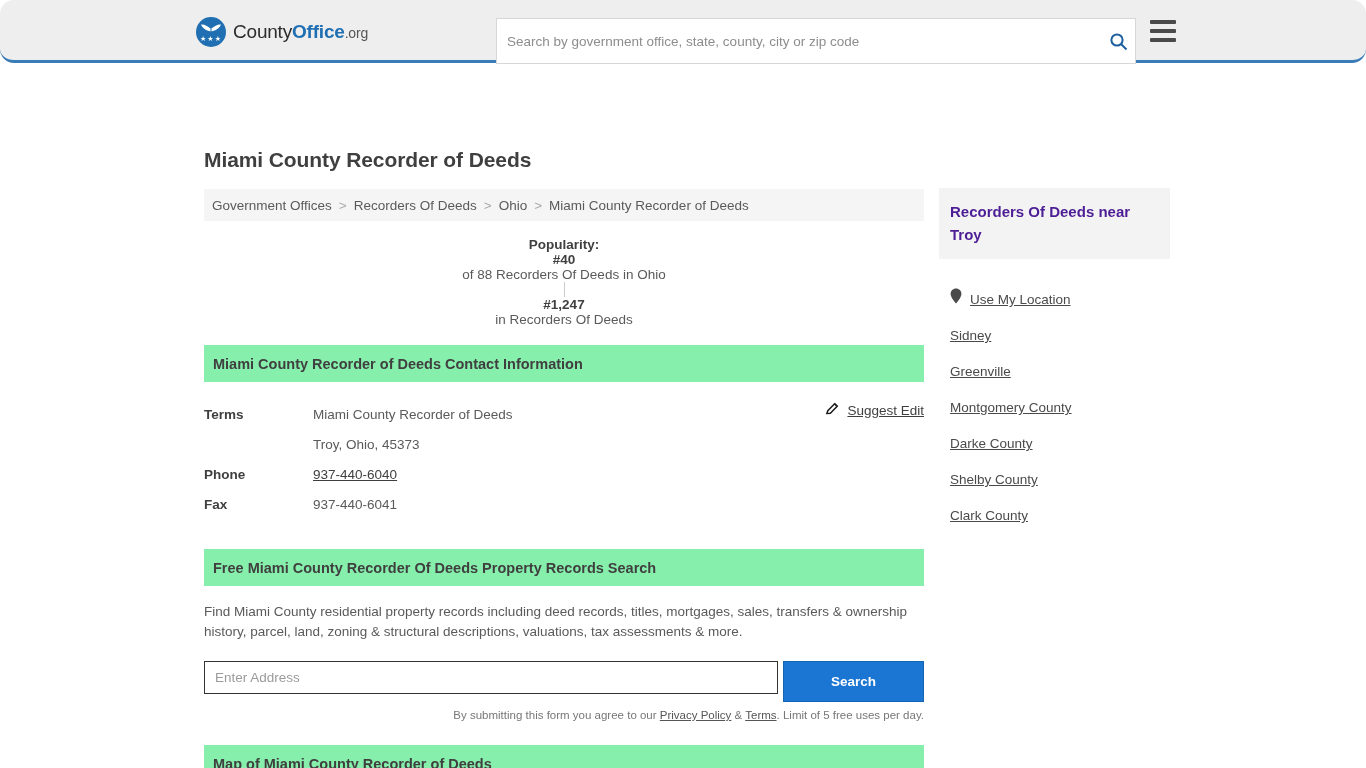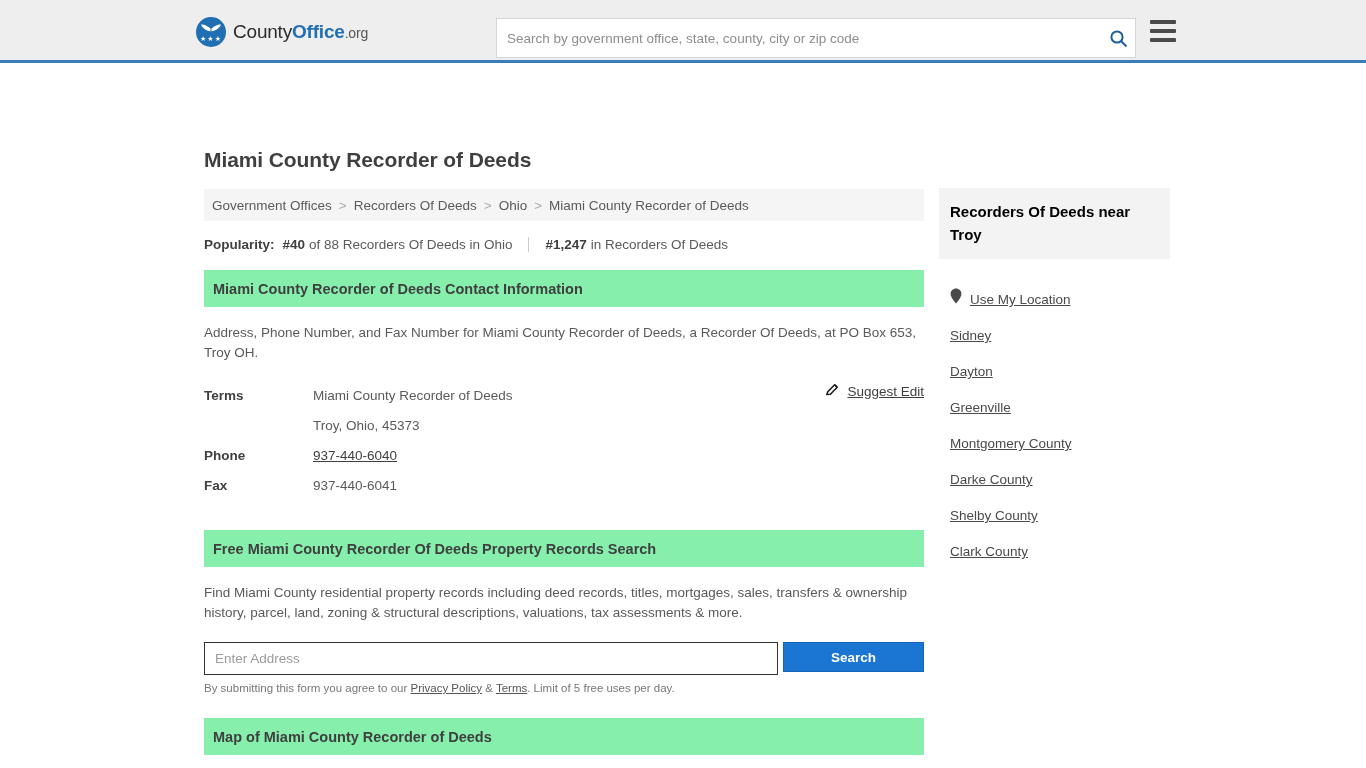--- a/index.html
+++ b/index.html
@@ -13,20 +13,21 @@
   }
 
   
   .header {
     height: 63px;
     background: #eeeeee;
     border-bottom: 3px solid #3a7cb8;
     display: flex;
     align-items: center;
     position: relative;
+    border-radius: 14px;
   }
   .logo-wrap {
     position: absolute;
     left: 196px; top: 17px;
     display: flex; align-items: center; gap: 7px;
   }
   .logo-mark {
     width: 30px; height: 30px; border-radius: 50%;
     background: #1f6fb2;
     position: relative; flex: none;
@@ -45,21 +46,21 @@
   .logo-text {
     font-size: 19px; color: #2c2c2c; letter-spacing: -0.2px;
     font-family: "Liberation Sans", sans-serif;
   }
   .logo-text .b { color: #1f6fb2; font-weight: bold; }
   .logo-text .n { font-weight: normal; }
   .logo-text .org { font-size: 14px; color: #555; }
 
   .search-box {
     position: absolute; left: 496px; top: 18px;
-    width: 640px; height: 40px;
+    width: 640px; height: 46px;
     background: #ffffff;
     border: 1px solid #d6d6d6;
     display: flex; align-items: center;
   }
   .search-box input {
     border: 0; outline: 0; background: transparent;
     flex: 1; height: 100%;
     padding: 0 10px;
     font-size: 13.5px;
     color: #555;
@@ -99,20 +100,21 @@
   }
   .breadcrumb a { color: #5a5a5a; text-decoration: none; }
   .breadcrumb .sep { color: #aaaaaa; margin: 0 7px; }
   .breadcrumb .cur { color: #5a5a5a; }
 
   .popularity {
     margin-top: 16px;
     font-size: 13.5px;
     display: flex; align-items: center;
     color: #5a5a5a;
+    flex-direction: column;
   }
   .popularity b { color: #3f3f3f; }
   .pop-sep {
     display: inline-block; width: 1px; height: 15px;
     background: #cccccc; margin: 0 16px;
   }
 
   .sec-head {
     background: #86efac;
     height: 37px;
@@ -146,41 +148,42 @@
     width: 575px; height: 33px;
     border: 1px solid #333333;
     padding: 0 10px;
     font-size: 13.5px; color: #555;
     outline: none;
     font-family: "Liberation Sans", sans-serif;
     background: #fff;
   }
   .addr-input::placeholder { color: #9b9b9b; }
   .search-btn {
-    width: 141px; height: 30px;
+    width: 141px; height: 41px;
     background: #1a76d2;
     border: 1px solid #1565b5;
     color: #ffffff; font-weight: bold; font-size: 13.5px;
     cursor: pointer;
     font-family: "Liberation Sans", sans-serif;
   }
   .disclaimer {
     margin-top: 7px;
+    text-align: right;
     font-size: 11.5px; color: #777777;
   }
   .disclaimer a { color: #555; text-decoration: underline; }
 
   
   .sidebar {
     position: absolute; left: 939px; top: 125px; width: 231px;
   }
   .side-head {
     background: #f3f3f3;
     padding: 12px 11px 13px 11px;
-    font-size: 15px; font-weight: bold; color: #000000;
+    font-size: 15px; font-weight: bold; color: #4c1d95;
     line-height: 23px;
   }
   .side-list { margin-top: 12px; }
   .side-item {
     height: 36px; display: flex; align-items: flex-end; gap: 8px;
     padding-left: 11px;
     font-size: 13.5px;
   }
   .side-item a { color: #4a4a4a; text-decoration: underline; }
   .pin { flex: none; }
@@ -240,21 +243,20 @@
       <b>#40</b>
       <span style="width:4px"></span>
       <span>of 88 Recorders Of Deeds in Ohio</span>
       <span class="pop-sep"></span>
       <b>#1,247</b>
       <span style="width:4px"></span>
       <span>in Recorders Of Deeds</span>
     </div>
 
     <div class="sec-head" style="margin-top:18px">Miami County Recorder of Deeds Contact Information</div>
-    <div class="sec-desc">Address, Phone Number, and Fax Number for Miami County Recorder of Deeds, a Recorder Of Deeds, at PO Box 653, Troy OH.</div>
 
     <div class="ctable">
       <div class="suggest">
         <span>
           <svg width="15" height="15" viewBox="0 0 16 16" xmlns="http://www.w3.org/2000/svg">
             <path d="M2 13.2 L3 10.3 L10.3 3 L13 5.7 L5.7 13 Z" fill="none" stroke="#1a1a1a" stroke-width="1.6"></path>
             <path d="M10.3 3 L13 5.7" stroke="#1a1a1a" stroke-width="1.6"></path>
           </svg>
         </span>
         <a href="#">Suggest Edit</a>
@@ -302,23 +304,20 @@
             <path d="M6 0.6 C2.9 0.6 0.6 3 0.6 6 C0.6 9.8 6 15.4 6 15.4 C6 15.4 11.4 9.8 11.4 6 C11.4 3 9.1 0.6 6 0.6 Z" fill="#4a4a4a"></path>
           </svg>
         </span>
         <a href="#">Use My Location</a>
       </div>
 
       <div class="side-item">
         <a href="#">Sidney</a>
       </div>
       <div class="side-item">
-        <a href="#">Dayton</a>
-      </div>
-      <div class="side-item">
         <a href="#">Greenville</a>
       </div>
       <div class="side-item">
         <a href="#">Montgomery County</a>
       </div>
       <div class="side-item">
         <a href="#">Darke County</a>
       </div>
       <div class="side-item">
         <a href="#">Shelby County</a>

